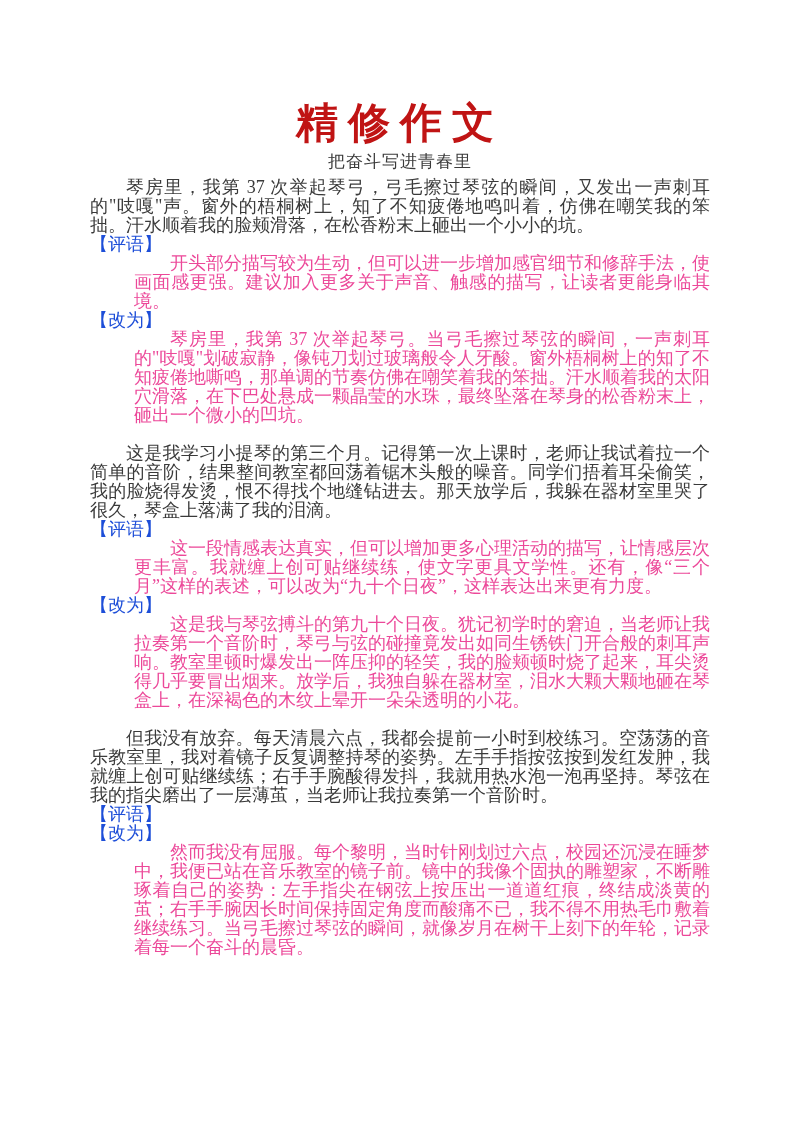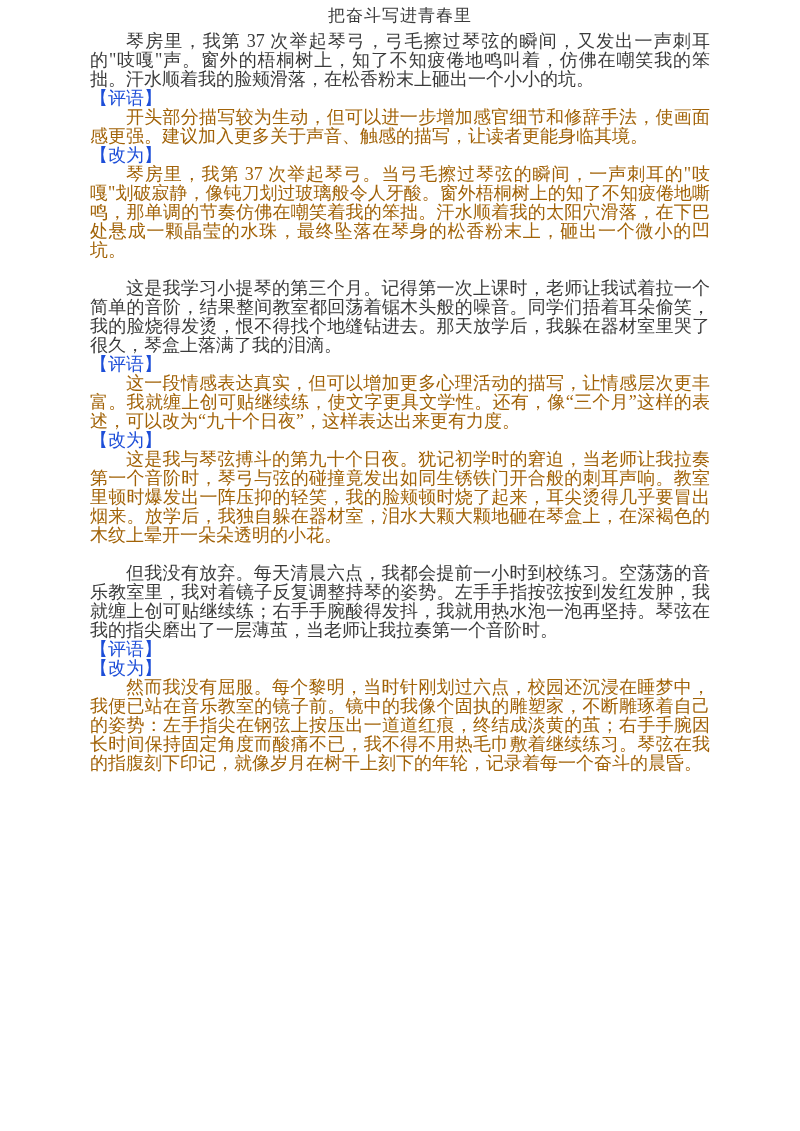--- a/index.html
+++ b/index.html
@@ -44,44 +44,46 @@
   }
   .body-para {
     color: #3a3a3a;
     text-indent: 2em;
   }
   .label {
     color: #1d4ed8;
     text-indent: 0;
   }
   .comment, .rewrite {
-    color: #a16207;
+    color: #ec4899;
     text-indent: 2em;
+    margin-left: 44px;
   }
   .gap {
     margin-top: 19px;
   }
 </style>
 </head>
 <body>
 
 <div class="page">
+  <h1 class="title">精修作文</h1>
   <div class="subtitle">把奋斗写进青春里</div>
 
   <div class="content">
     <p class="body-para">琴房里，我第 37 次举起琴弓，弓毛擦过琴弦的瞬间，又发出一声刺耳的"吱嘎"声。窗外的梧桐树上，知了不知疲倦地鸣叫着，仿佛在嘲笑我的笨拙。汗水顺着我的脸颊滑落，在松香粉末上砸出一个小小的坑。</p>
     <p class="label">【评语】</p>
     <p class="comment">开头部分描写较为生动，但可以进一步增加感官细节和修辞手法，使画面感更强。建议加入更多关于声音、触感的描写，让读者更能身临其境。</p>
     <p class="label">【改为】</p>
     <p class="rewrite">琴房里，我第 37 次举起琴弓。当弓毛擦过琴弦的瞬间，一声刺耳的"吱嘎"划破寂静，像钝刀划过玻璃般令人牙酸。窗外梧桐树上的知了不知疲倦地嘶鸣，那单调的节奏仿佛在嘲笑着我的笨拙。汗水顺着我的太阳穴滑落，在下巴处悬成一颗晶莹的水珠，最终坠落在琴身的松香粉末上，砸出一个微小的凹坑。</p>
 
     <p class="body-para gap">这是我学习小提琴的第三个月。记得第一次上课时，老师让我试着拉一个简单的音阶，结果整间教室都回荡着锯木头般的噪音。同学们捂着耳朵偷笑，我的脸烧得发烫，恨不得找个地缝钻进去。那天放学后，我躲在器材室里哭了很久，琴盒上落满了我的泪滴。</p>
     <p class="label">【评语】</p>
     <p class="comment">这一段情感表达真实，但可以增加更多心理活动的描写，让情感层次更丰富。我就缠上创可贴继续练，使文字更具文学性。还有，像“三个月”这样的表述，可以改为“九十个日夜”，这样表达出来更有力度。</p>
     <p class="label">【改为】</p>
     <p class="rewrite">这是我与琴弦搏斗的第九十个日夜。犹记初学时的窘迫，当老师让我拉奏第一个音阶时，琴弓与弦的碰撞竟发出如同生锈铁门开合般的刺耳声响。教室里顿时爆发出一阵压抑的轻笑，我的脸颊顿时烧了起来，耳尖烫得几乎要冒出烟来。放学后，我独自躲在器材室，泪水大颗大颗地砸在琴盒上，在深褐色的木纹上晕开一朵朵透明的小花。</p>
 
     <p class="body-para gap">但我没有放弃。每天清晨六点，我都会提前一小时到校练习。空荡荡的音乐教室里，我对着镜子反复调整持琴的姿势。左手手指按弦按到发红发肿，我就缠上创可贴继续练；右手手腕酸得发抖，我就用热水泡一泡再坚持。琴弦在我的指尖磨出了一层薄茧，当老师让我拉奏第一个音阶时。</p>
     <p class="label">【评语】</p>
     <p class="label">【改为】</p>
-    <p class="rewrite">然而我没有屈服。每个黎明，当时针刚划过六点，校园还沉浸在睡梦中，我便已站在音乐教室的镜子前。镜中的我像个固执的雕塑家，不断雕琢着自己的姿势：左手指尖在钢弦上按压出一道道红痕，终结成淡黄的茧；右手手腕因长时间保持固定角度而酸痛不已，我不得不用热毛巾敷着继续练习。琴弦在我的指腹刻下印记，就像岁月在树干上刻下的年轮，记录着每一个奋斗的晨昏。</p>
+    <p class="rewrite">然而我没有屈服。每个黎明，当时针刚划过六点，校园还沉浸在睡梦中，我便已站在音乐教室的镜子前。镜中的我像个固执的雕塑家，不断雕琢着自己的姿势：左手指尖在钢弦上按压出一道道红痕，终结成淡黄的茧；右手手腕因长时间保持固定角度而酸痛不已，我不得不用热毛巾敷着继续练习。当弓毛擦过琴弦的瞬间，就像岁月在树干上刻下的年轮，记录着每一个奋斗的晨昏。</p>
   </div>
 </div>
 
 </body></html>

